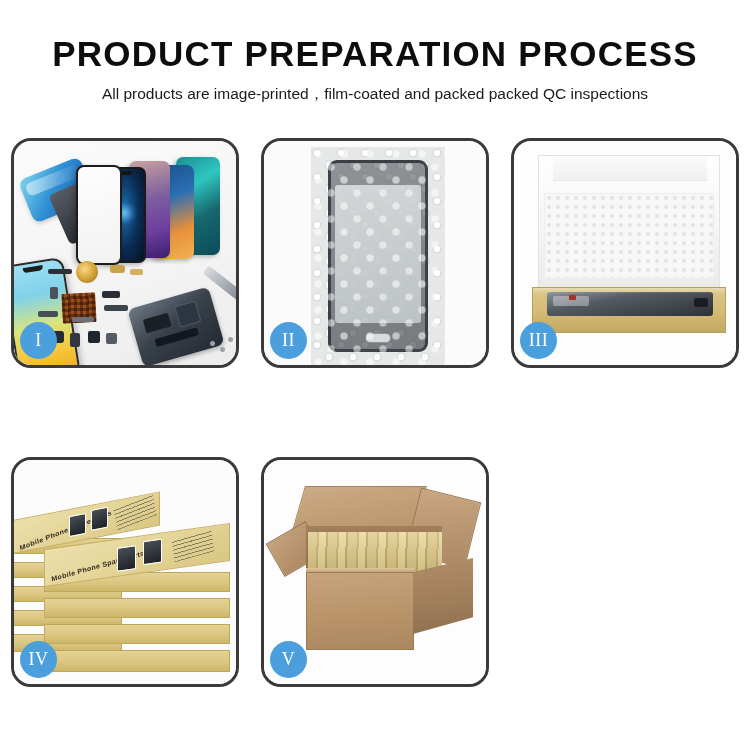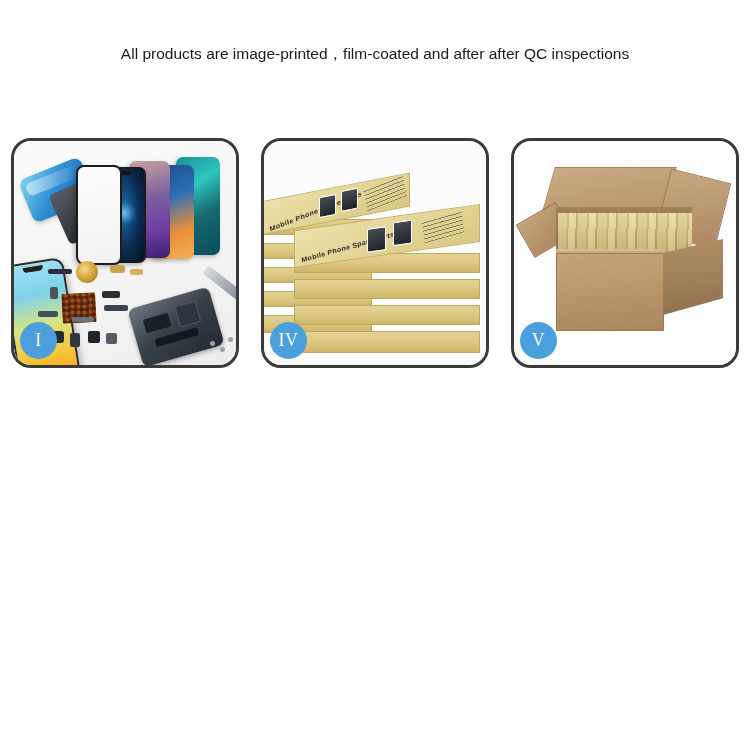--- a/index.html
+++ b/index.html
@@ -483,21 +483,22 @@
     background: linear-gradient(140deg, rgba(255,255,255,0.9), rgba(238,238,238,0.55));
     clip-path: polygon(20% 0, 100% 16%, 80% 100%, 0 72%);
   }
 </style>
 </head>
 <body>
 
 <div class="page">
 
   <div class="header">
-    <div class="subtitle">All products are image-printed，film-coated and after after QC inspections</div>
+    <div class="title">PRODUCT PREPARATION PROCESS</div>
+    <div class="subtitle">All products are image-printed，film-coated and packed packed QC inspections</div>
   </div>
 
   <div class="grid">
 
     <div class="panel">
       <div class="panel-inner">
         <div class="p1-bg"></div>
 
         <div class="blue-film"></div>
         <div class="dark-frame"></div>
@@ -537,21 +538,46 @@
         <div class="sp s12"></div>
 
         <div class="tweezer"></div>
         <div class="screwdot sd1"></div>
         <div class="screwdot sd2"></div>
         <div class="screwdot sd3"></div>
       </div>
       <div class="badge">I</div>
     </div>
 
-
+    <div class="panel">
+      <div class="panel-inner">
+        <div class="p2-bg"></div>
+        <div class="bubble-sheet">
+          <div class="screen-under">
+            <div class="home-btn"></div>
+          </div>
+          <div class="bubble-overlay"></div>
+        </div>
+      </div>
+      <div class="badge">II</div>
+    </div>
+
+    <div class="panel">
+      <div class="panel-inner">
+        <div class="p3-bg"></div>
+        <div class="box3-lid"></div>
+        <div class="foam3"></div>
+        <div class="box3-base">
+          <div class="screen3">
+            <div class="screen3-dot"></div>
+          </div>
+        </div>
+      </div>
+      <div class="badge">III</div>
+    </div>
 
     <div class="panel">
       <div class="panel-inner">
         <div class="p4-bg"></div>
         <div class="stack">
 
           <div class="kbox" style="left:-4px; top:60px;  width:112px; height:16px;"></div>
           <div class="kbox" style="left:-4px; top:84px;  width:112px; height:16px;"></div>
           <div class="kbox" style="left:-4px; top:108px; width:112px; height:16px;"></div>
           <div class="kbox" style="left:-4px; top:132px; width:112px; height:16px;"></div>

